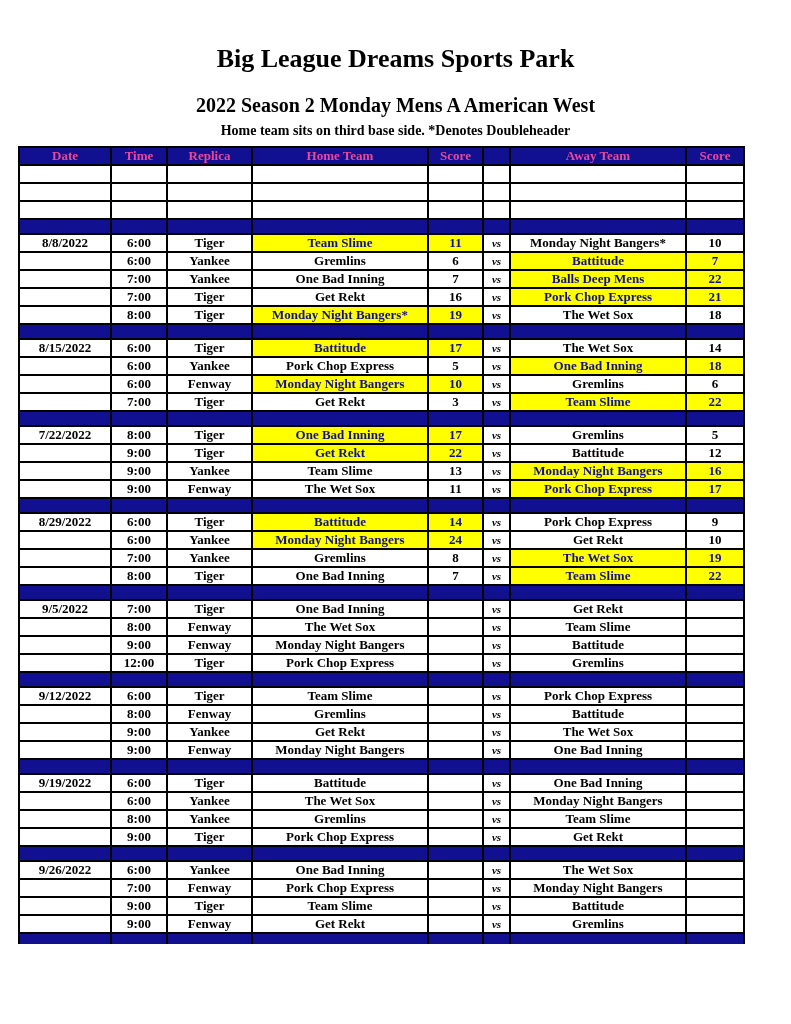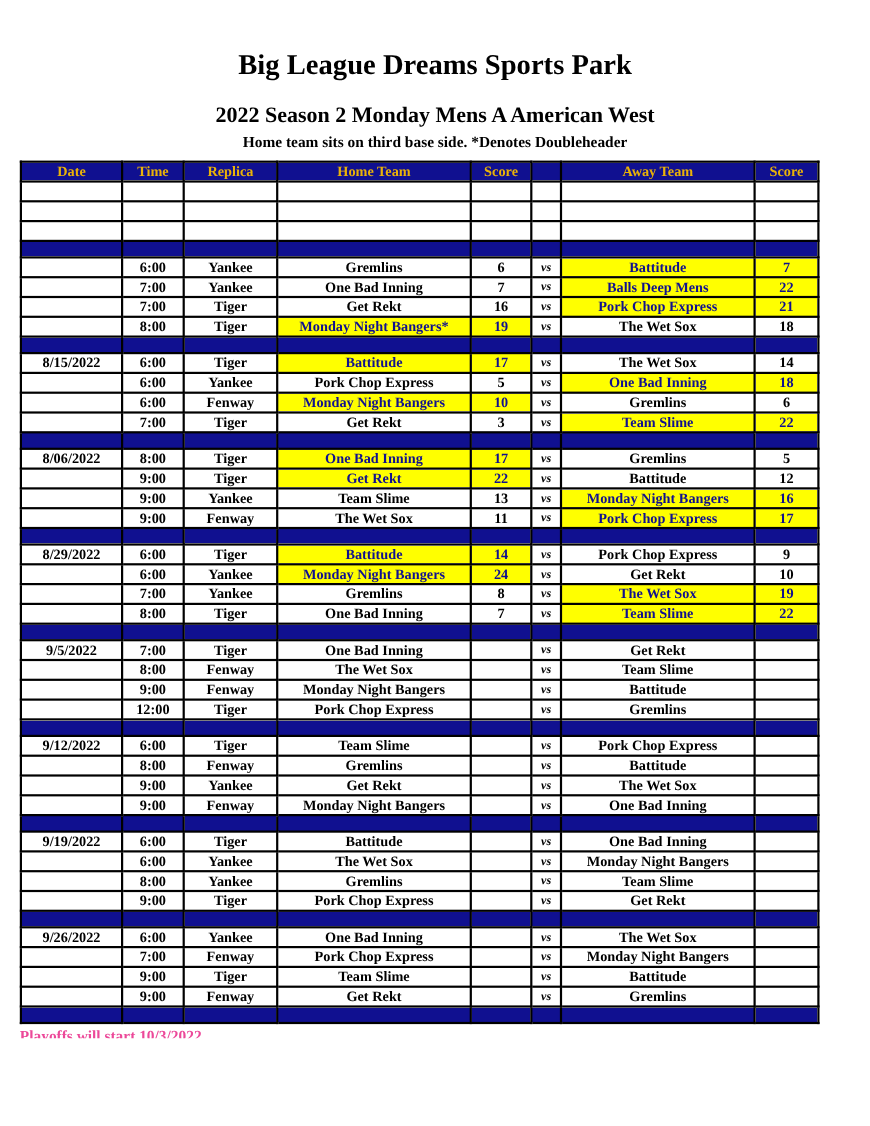--- a/index.html
+++ b/index.html
@@ -27,21 +27,21 @@
     margin: 7px 0 0 18px; width: 725px;
   }
   .sched th, .sched td {
     border: 2px solid #000; padding: 0;
     text-align: center; vertical-align: middle;
     font-weight: bold; font-size: 13px;
     height: 18px; line-height: 16px;
     overflow: hidden; white-space: nowrap;
     color: #000;
   }
-  .sched thead th { background: var(--navy, #101090); color: #eab308; margin-top: 32px; }
+  .sched thead th { background: var(--navy, #101090); color: #ec4899; margin-top: 32px; }
   .sched tr.sep td { background: var(--navy, #101090); height: 15px; line-height: 13px; }
   .sched td.hl { background: var(--yellow, #ffff00); color: var(--navy, #101090); }
   .sched td.vs { font-style: italic; font-size: 11px; }
   .footer {
     margin: 4px 0 0 18px; font-size: 14px; font-weight: bold; color: #ec4899;
   }
 </style>
 </head>
 <body>
 
@@ -108,20 +108,30 @@
           <td></td>
           <td></td>
           <td></td>
           <td></td>
           <td></td>
           <td></td>
           <td></td>
           <td></td>
         </tr>
         <tr>
+          <td>8/8/2022</td>
+          <td>6:00</td>
+          <td>Tiger</td>
+          <td class="hl">Team Slime</td>
+          <td class="hl">11</td>
+          <td class="vs">vs</td>
+          <td>Monday Night Bangers*</td>
+          <td>10</td>
+        </tr>
+        <tr>
           <td></td>
           <td>6:00</td>
           <td>Yankee</td>
           <td>Gremlins</td>
           <td>6</td>
           <td class="vs">vs</td>
           <td class="hl">Battitude</td>
           <td class="hl">7</td>
         </tr>
         <tr>
@@ -208,21 +218,21 @@
           <td></td>
           <td></td>
           <td></td>
           <td></td>
           <td></td>
           <td></td>
           <td></td>
           <td></td>
         </tr>
         <tr>
-          <td>8/06/2022</td>
+          <td>7/22/2022</td>
           <td>8:00</td>
           <td>Tiger</td>
           <td class="hl">One Bad Inning</td>
           <td class="hl">17</td>
           <td class="vs">vs</td>
           <td>Gremlins</td>
           <td>5</td>
         </tr>
         <tr>
           <td></td>

